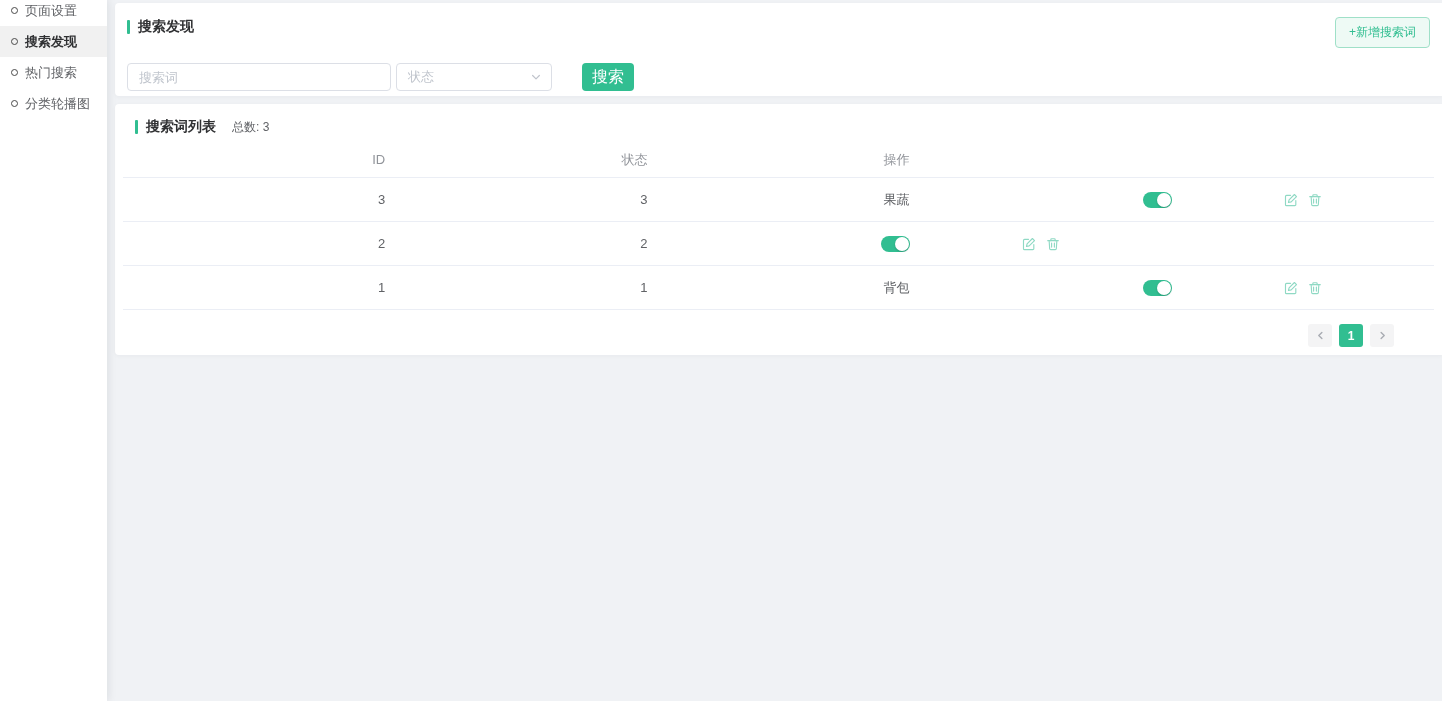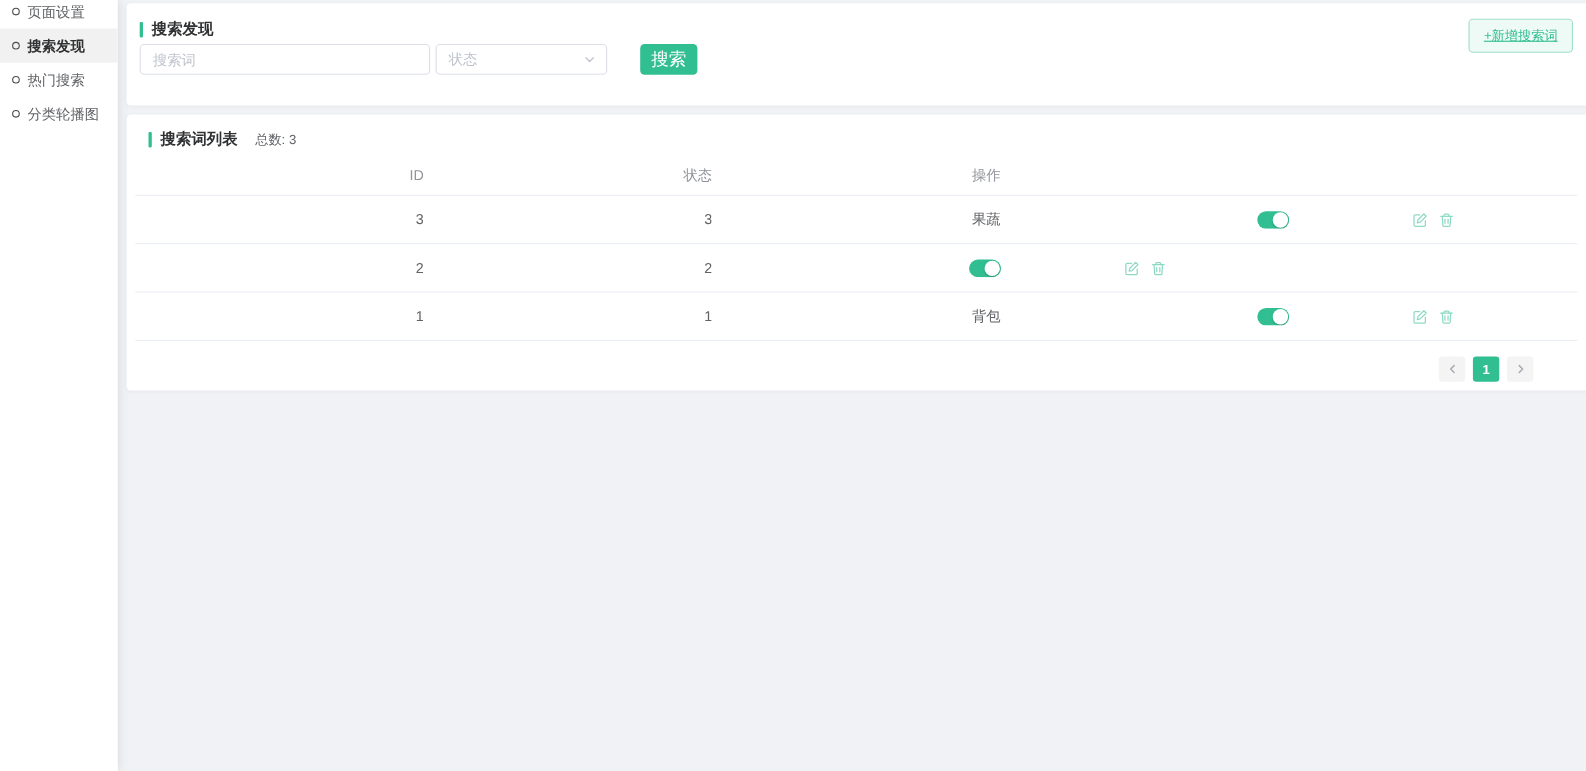--- a/index.html
+++ b/index.html
@@ -48,23 +48,22 @@
   .title-bar{width:3px;height:14px;background:var(--green);border-radius:1px;margin-right:8px;flex-shrink:0;}
   .card-title{font-size:14px;font-weight:bold;color:var(--text-dark);}
 
   
   .filter-card{height:93px;padding:15px 12px 0;position:relative;margin-bottom:8px;}
   .add-btn{
     position:absolute;top:14px;right:12px;height:31px;padding:0 13px;
     background:#eefaf5;border:1px solid #9fe0c8;color:var(--green);
     border-radius:4px;font-size:12px;cursor:pointer;
     font-family:inherit;
-    text-decoration:underline;
-  }
-  .filter-row{margin-top:4px;display:flex;align-items:center;}
+  }
+  .filter-row{margin-top:27px;display:flex;align-items:center;}
   .text-input{
     width:264px;height:28px;border:1px solid var(--input-border);border-radius:4px;
     padding:0 11px;font-size:13px;color:var(--text);outline:none;font-family:inherit;
   }
   .text-input::placeholder{color:var(--placeholder);}
   .select{
     width:156px;height:28px;border:1px solid var(--input-border);border-radius:4px;
     margin-left:5px;display:flex;align-items:center;justify-content:space-between;
     padding:0 9px 0 11px;cursor:pointer;background:#fff;
   }

